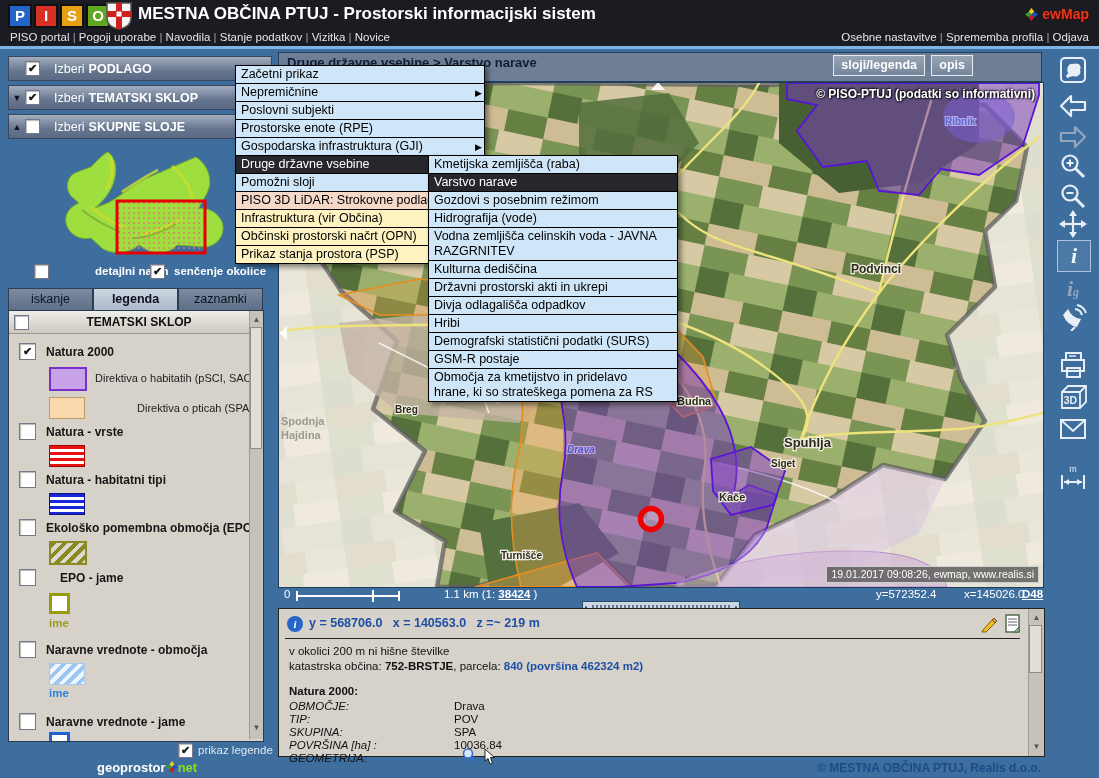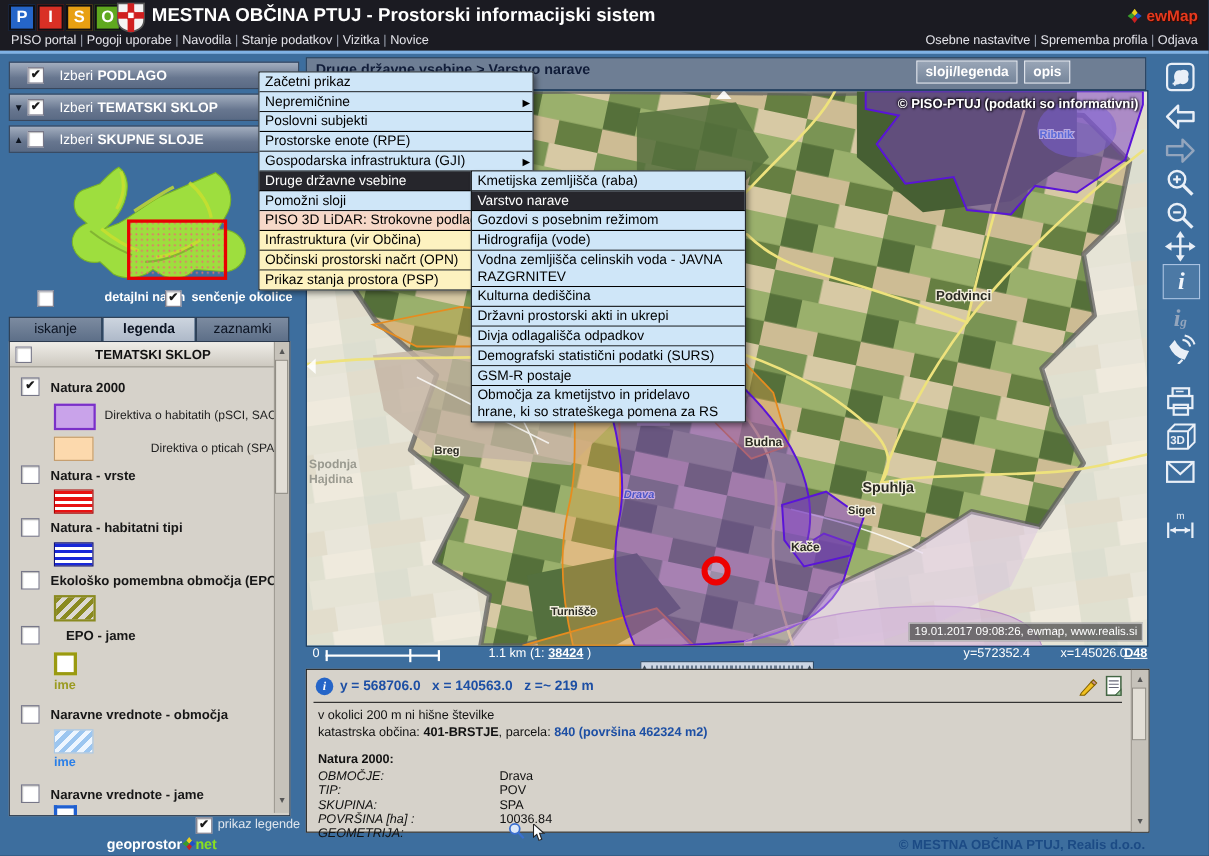--- a/index.html
+++ b/index.html
@@ -342,20 +342,21 @@
 
   <div class="menu submenu" style="left:428px;top:155px;">
     <div class="mi"><span>Kmetijska zemljišča (raba)</span></div>
     <div class="mi sel"><span>Varstvo narave</span></div>
     <div class="mi"><span>Gozdovi s posebnim režimom</span></div>
     <div class="mi"><span>Hidrografija (vode)</span></div>
     <div class="mi"><span>Vodna zemljišča celinskih voda - JAVNA RAZGRNITEV</span></div>
     <div class="mi"><span>Kulturna dediščina</span></div>
     <div class="mi"><span>Državni prostorski akti in ukrepi</span></div>
     <div class="mi"><span>Divja odlagališča odpadkov</span></div>
+    <div class="mi"><span>Hribi</span></div>
     <div class="mi"><span>Demografski statistični podatki (SURS)</span></div>
     <div class="mi"><span>GSM-R postaje</span></div>
     <div class="mi"><span>Območja za kmetijstvo in pridelavo hrane, ki so strateškega pomena za RS</span></div>
   </div>
 
   <div class="tool" style="top:55px;">
     <svg width="28" height="28" viewBox="0 0 28 28">
         <rect x="2" y="2" width="24" height="24" rx="4" fill="none" stroke="#e9eff7" stroke-width="2"></rect>
         <path d="M9,17 C7,12 10,7 14,8 C20,6 23,10 21,14 C23,18 18,22 14,20 C10,22 8,20 9,17 Z" fill="#e9eff7"></path>
         <path d="M7,20 l4,0 M9,18 l0,4" stroke="#e9eff7" stroke-width="1.6"></path>
@@ -473,21 +474,21 @@
         <rect x="2" y="1" width="13" height="17" fill="#fff" stroke="#446644" stroke-width="1.4"></rect>
         <path d="M15,13 L15,18 L10,18 Z" fill="#9cc89c" stroke="#446644" stroke-width="1"></path>
         <g stroke="#667" stroke-width="1">
           <line x1="4" y1="5" x2="13" y2="5"></line>
           <line x1="4" y1="8" x2="13" y2="8"></line>
           <line x1="4" y1="11" x2="13" y2="11"></line>
         </g>
       </svg>
     <div class="ip-hr"></div>
     <div class="ip-line" style="top:36px;">v okolici 200 m ni hišne številke</div>
-    <div class="ip-line" style="top:51px;"><span>katastrska občina: </span><b>401-BRSTJE</b><span>, parcela: </span><span class="blue-lnk">840 (površina 462324 m2)</span></div>
+    <div class="ip-line" style="top:51px;"><span>katastrska občina: </span><b>752-BRSTJE</b><span>, parcela: </span><span class="blue-lnk">840 (površina 462324 m2)</span></div>
     <div class="ip-line" style="top:76px;font-weight:bold;">Natura 2000:</div>
     <div class="ip-line" style="top:91px;"><span class="ip-lbl">OBMOČJE:</span><span>Drava</span></div>
     <div class="ip-line" style="top:104px;"><span class="ip-lbl">TIP:</span><span>POV</span></div>
     <div class="ip-line" style="top:117px;"><span class="ip-lbl">SKUPINA:</span><span>SPA</span></div>
     <div class="ip-line" style="top:130px;"><span class="ip-lbl">POVRŠINA [ha] :</span><span>10036.84</span></div>
     <div class="ip-line" style="top:143px;"><span class="ip-lbl">GEOMETRIJA:</span></div>
     <svg class="abs" style="left:182px;top:138px;" width="17" height="17" viewBox="0 0 17 17">
         <circle cx="7" cy="6.5" r="4.5" fill="#dce8f8" stroke="#3a6fd0" stroke-width="1.6"></circle>
         <line x1="10.5" y1="10" x2="15" y2="15" stroke="#3a6fd0" stroke-width="2"></line>
       </svg>

